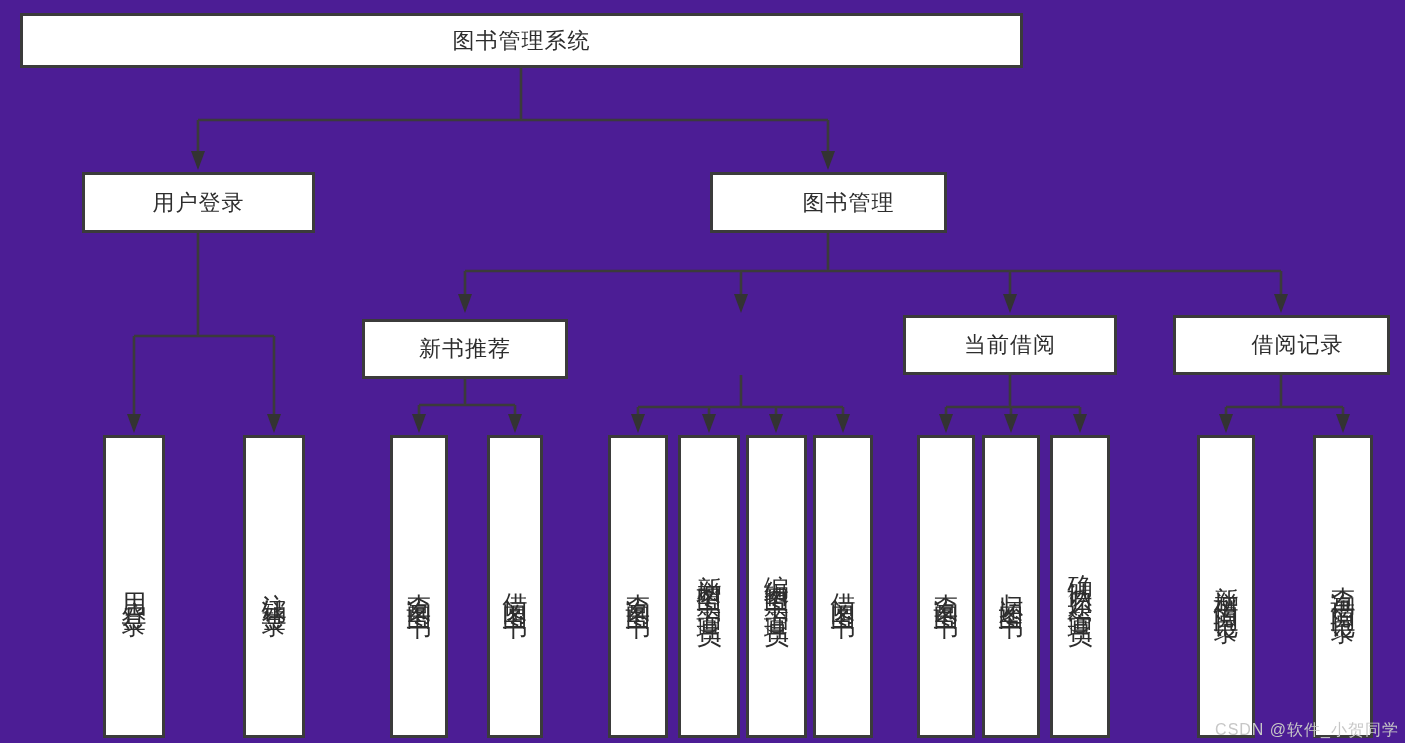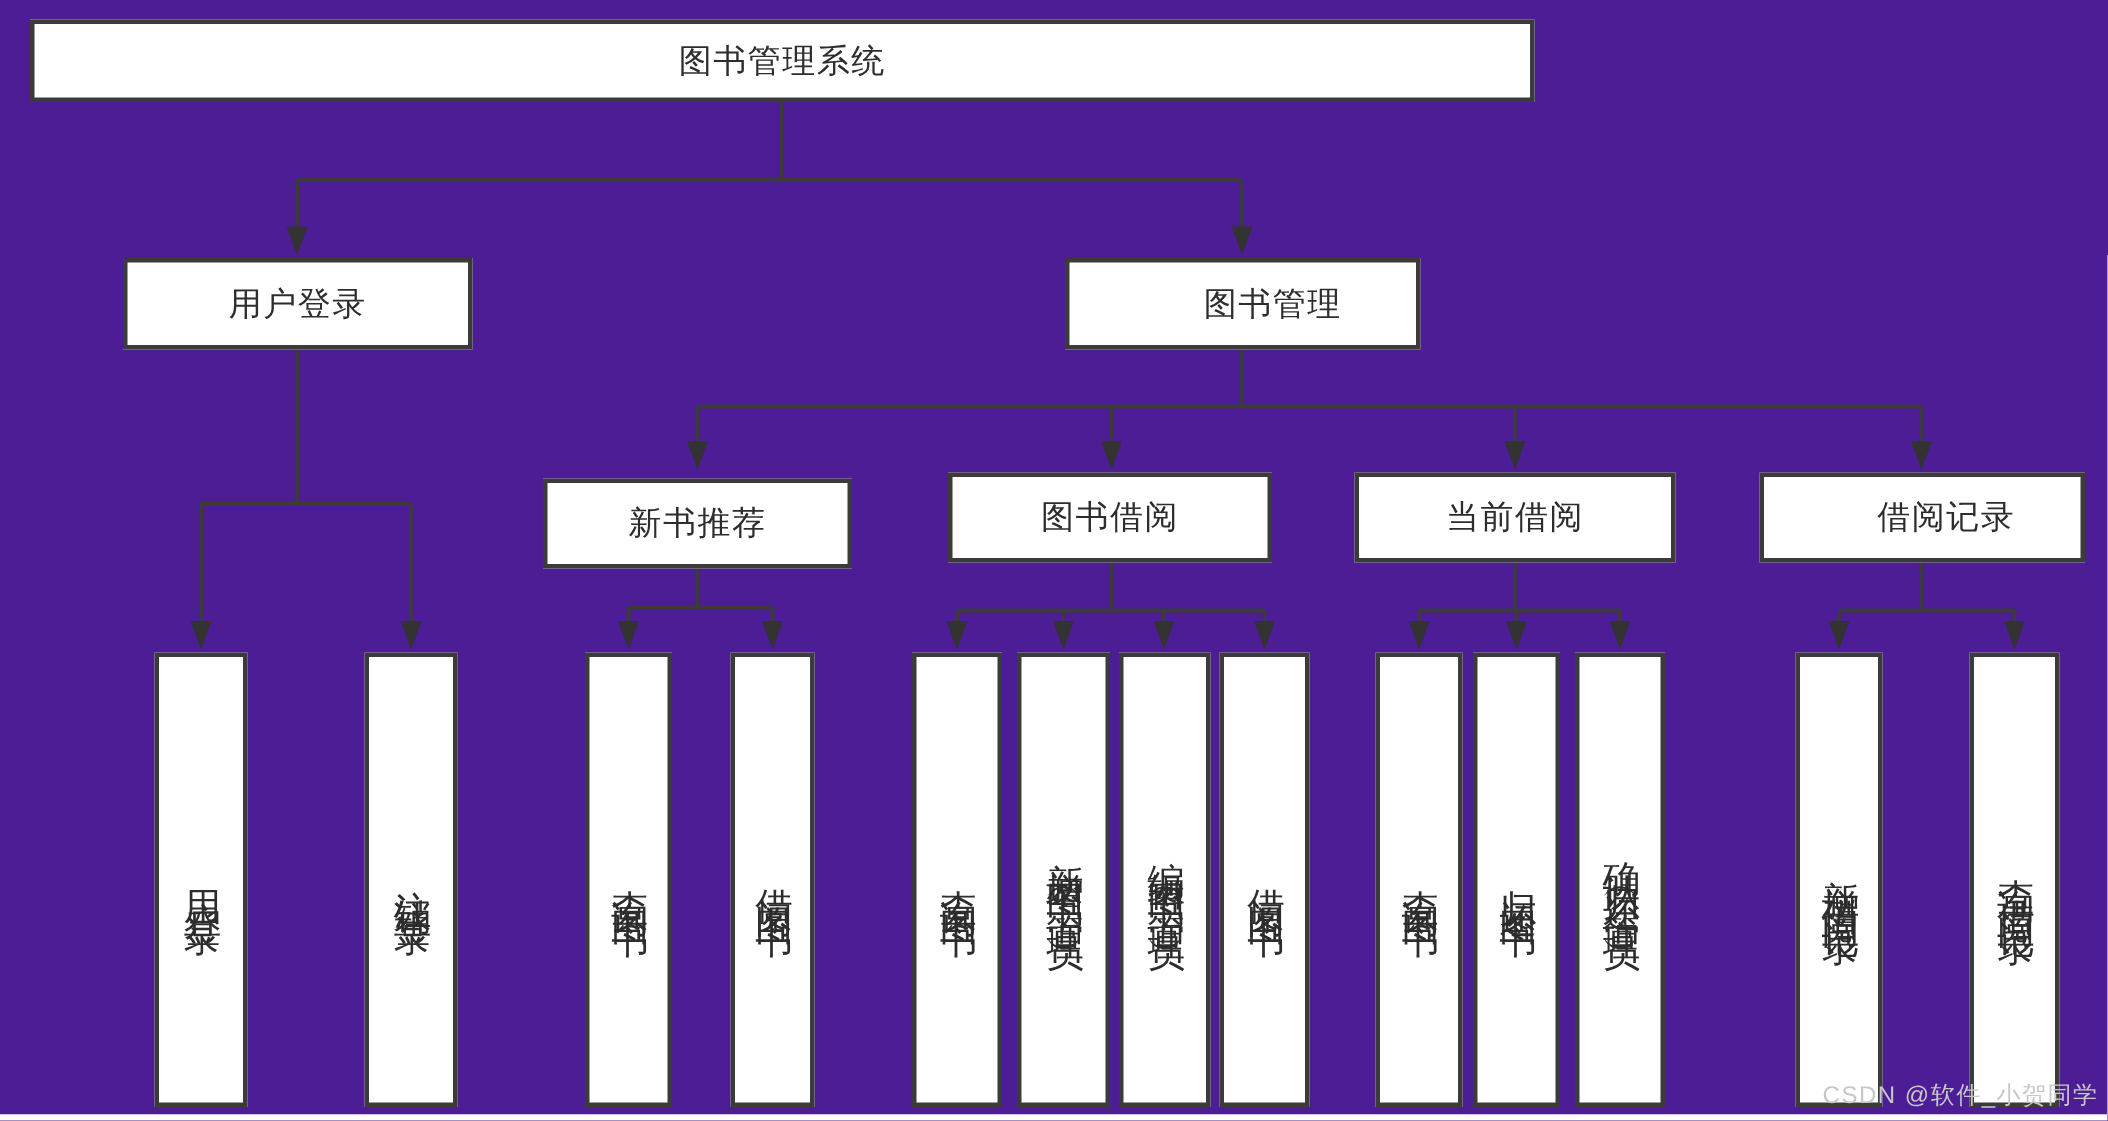--- a/index.html
+++ b/index.html
@@ -136,23 +136,20 @@
   <div class="box hbox" id="n-user-login-branch">
     <span>用户登录</span>
   </div>
   <div class="box hbox" id="n-book-management">
     <span>图书管理</span>
   </div>
 
   <div class="box hbox" id="n-new-book-rec">
     <span>新书推荐</span>
   </div>
-  <div class="box hbox" id="n-book-borrowing">
-    <span>图书借阅</span>
-  </div>
   <div class="box hbox" id="n-current-borrowing">
     <span>当前借阅</span>
   </div>
   <div class="box hbox" id="n-borrowing-records">
     <span>借阅记录</span>
   </div>
 
   <div class="box vbox" id="n-login">
     <span>用户登录</span>
   </div>

